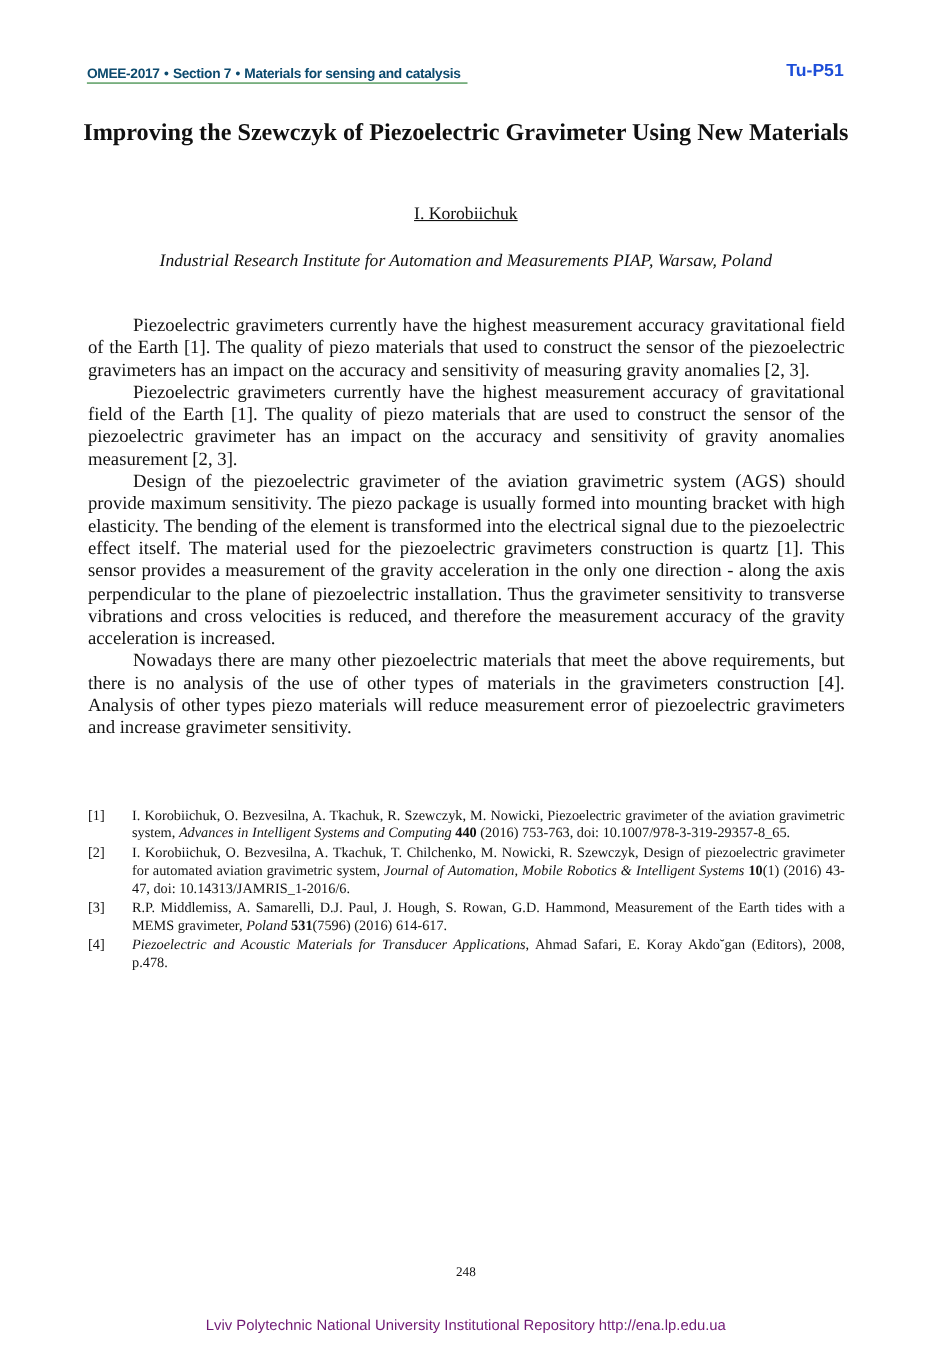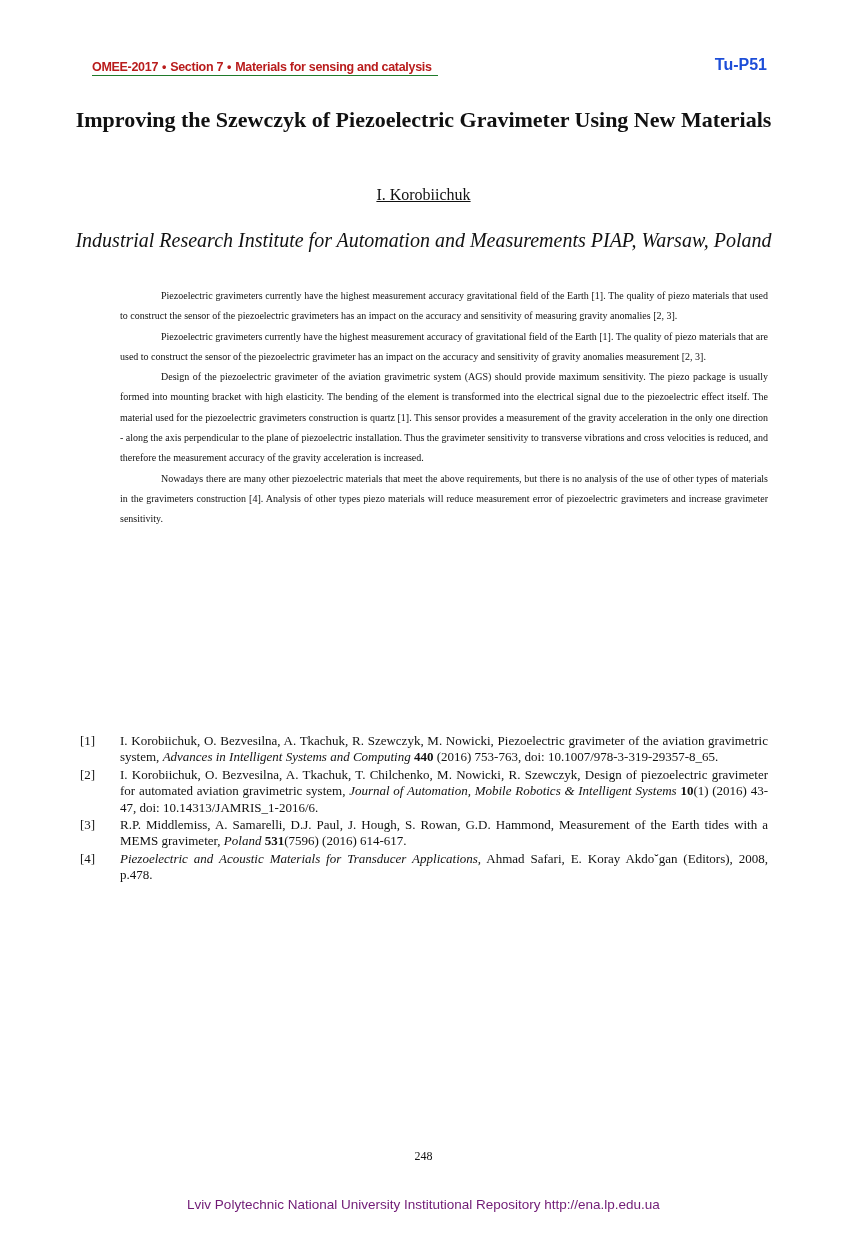--- a/index.html
+++ b/index.html
@@ -69,31 +69,30 @@
     .author span {
       text-decoration: underline;
     }
     .affiliation {
       position: absolute;
       left: 0;
       right: 0;
       top: 229px;
       text-align: center;
       font-style: italic;
-      font-size: 20px;
+      font-size: 16px;
     }
     .body-text {
       position: absolute;
       left: 80px;
       right: 79px;
       top: 286px;
-      font-size: 10px;
+      font-size: 17px;
       line-height: 20.3px;
       text-align: justify;
-      margin-left: 40px;
     }
     .body-text p {
       margin: 0;
       text-indent: 41px;
     }
     .refs {
       position: absolute;
       left: 80px;
       right: 79px;
       top: 733px;
@@ -130,21 +129,21 @@
       font-size: 13.5px;
       color: #701a75;
     }
     i { font-style: italic; font-family: Liberation Serif, serif; }
     b { font-weight: bold; }
   </style>
 </head>
 <body>
 
 <div class="header">
-  <div class="header-left" style="color: #b91c1c; border-bottom-color: rgb(31, 122, 42); margin-left: 13px;">
+  <div class="header-left" style="color: #0c4a6e; border-bottom-color: rgb(31, 122, 42);">
     <span>OMEE-2017</span><span class="sep">•</span><span>Section 7</span><span class="sep">•</span><span>Materials for sensing and catalysis</span>
   </div>
   <div class="header-right">Tu-P51</div>
 </div>
 
 <h1 class="title" style="margin:0;">Improving the Szewczyk of Piezoelectric Gravimeter Using New Materials</h1>
 
 <div class="author">
   <span>I. Korobiichuk</span>
 </div>

